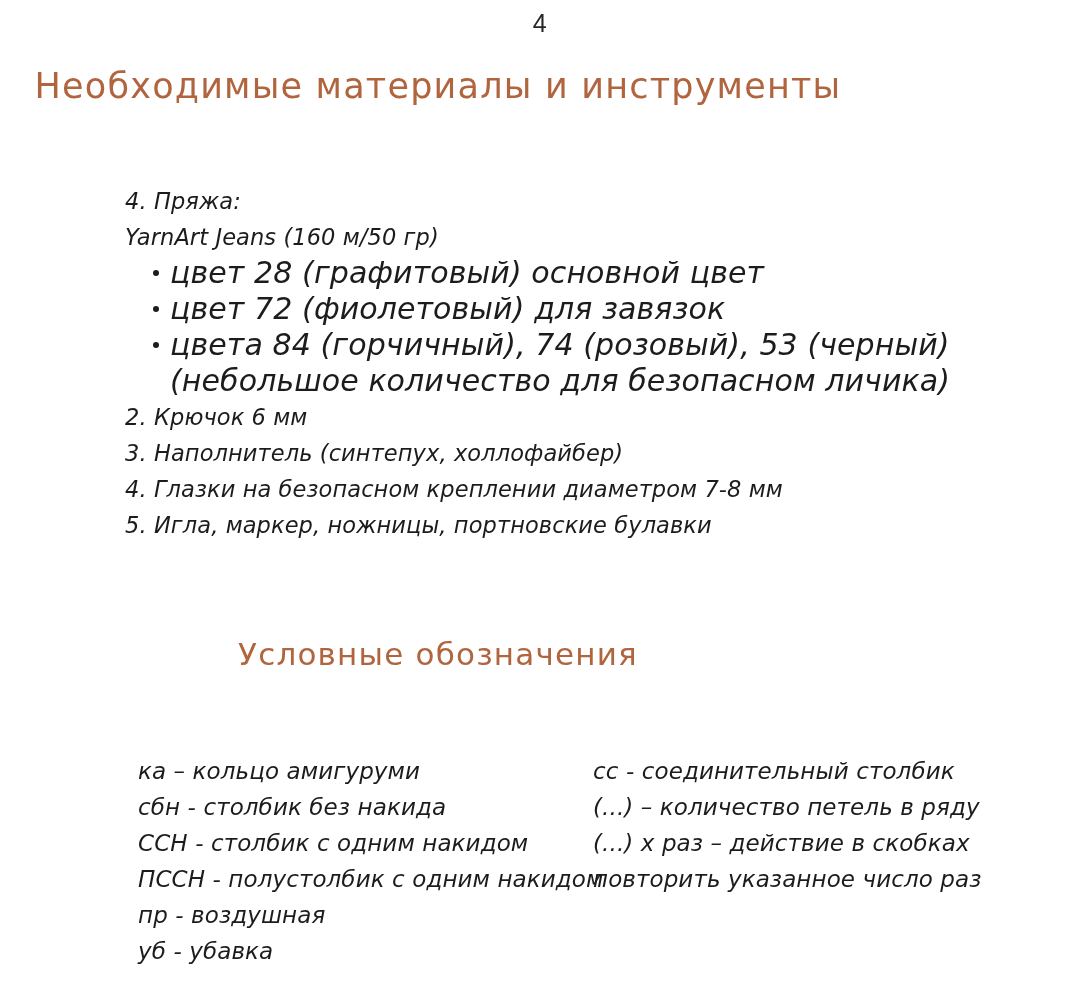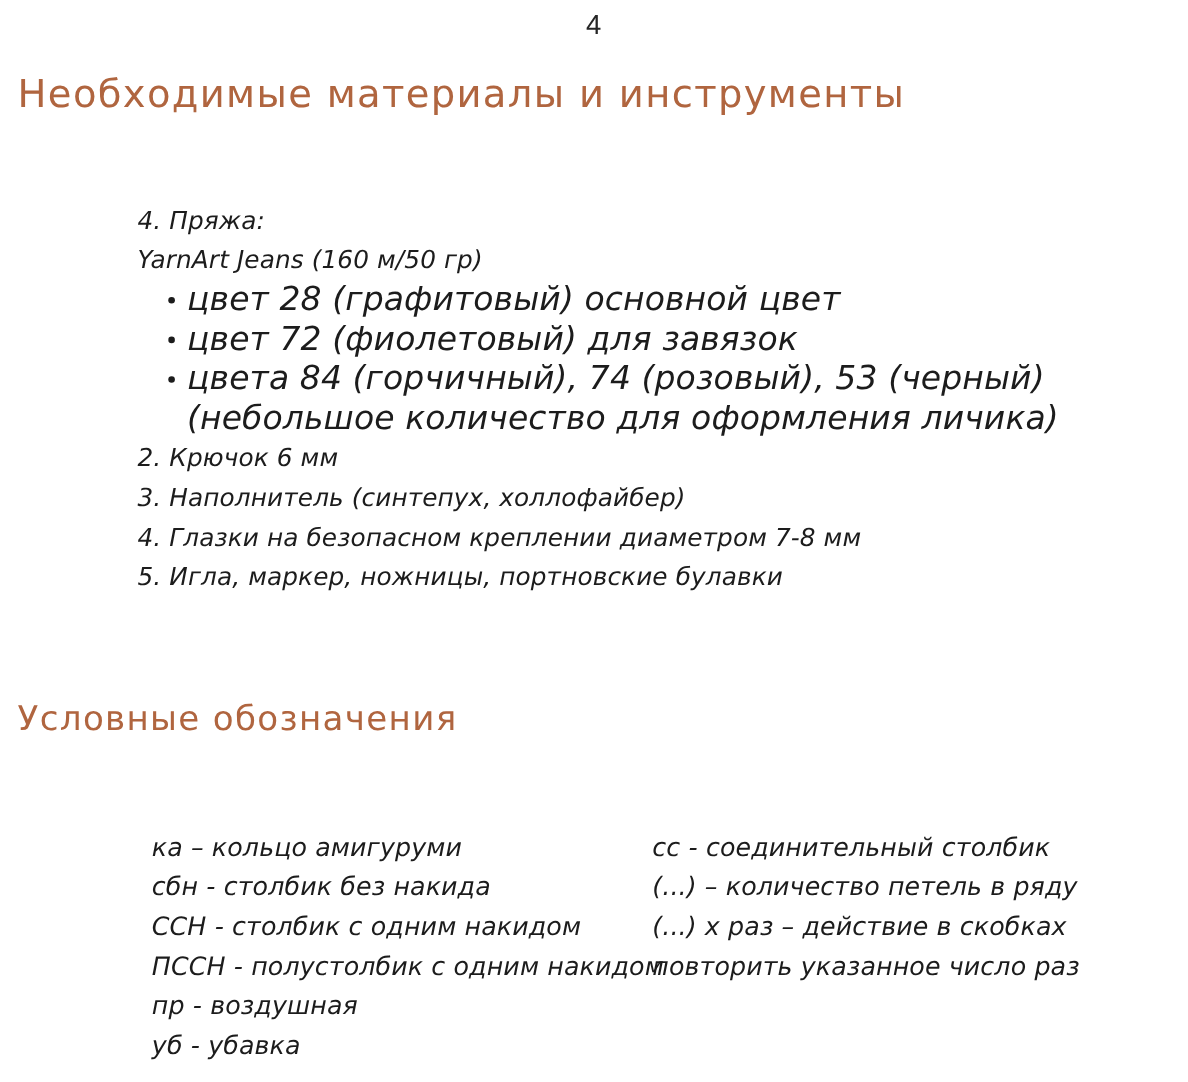--- a/index.html
+++ b/index.html
@@ -34,23 +34,23 @@
     font-family: "Liberation Sans", sans-serif;
     font-size: 25px;
     line-height: 30px;
     color: #262626;
     letter-spacing: 0.5px;
   }
 
   
   .section-heading {
     position: absolute;
-    left: 16px;
+    left: 4px;
     width: 868px;
-    text-align: left;
+    text-align: center;
     font-family: "DejaVu Sans", sans-serif;
     font-weight: 400;
     color: #b0653f;
     letter-spacing: 1.2px;
     white-space: nowrap;
   }
   #heading-materials {
     top: 64px;
     font-size: 35px;
     line-height: 44px;
@@ -157,21 +157,21 @@
         <span class="bullet-dot"></span>
         <span class="bullet-cont">цвет 28 (графитовый) основной цвет</span>
       </li>
       <li class="bullet-item">
         <span class="bullet-dot"></span>
         <span class="bullet-cont">цвет 72 (фиолетовый) для завязок</span>
       </li>
       <li class="bullet-item">
         <span class="bullet-dot"></span>
         <span class="bullet-cont">цвета 84 (горчичный), 74 (розовый), 53 (черный)</span>
-        <span class="bullet-cont">(небольшое количество для оформления личика)</span>
+        <span class="bullet-cont">(небольшое количество для безопасном личика)</span>
       </li>
     </ul>
 
     <div class="mat-line">2. Крючок 6 мм</div>
     <div class="mat-line">3. Наполнитель (синтепух, холлофайбер)</div>
     <div class="mat-line">4. Глазки на безопасном креплении диаметром 7-8 мм</div>
     <div class="mat-line">5. Игла, маркер, ножницы, портновские булавки</div>
   </div>
 
   <div class="section-heading" id="heading-legend">Условные обозначения</div>

